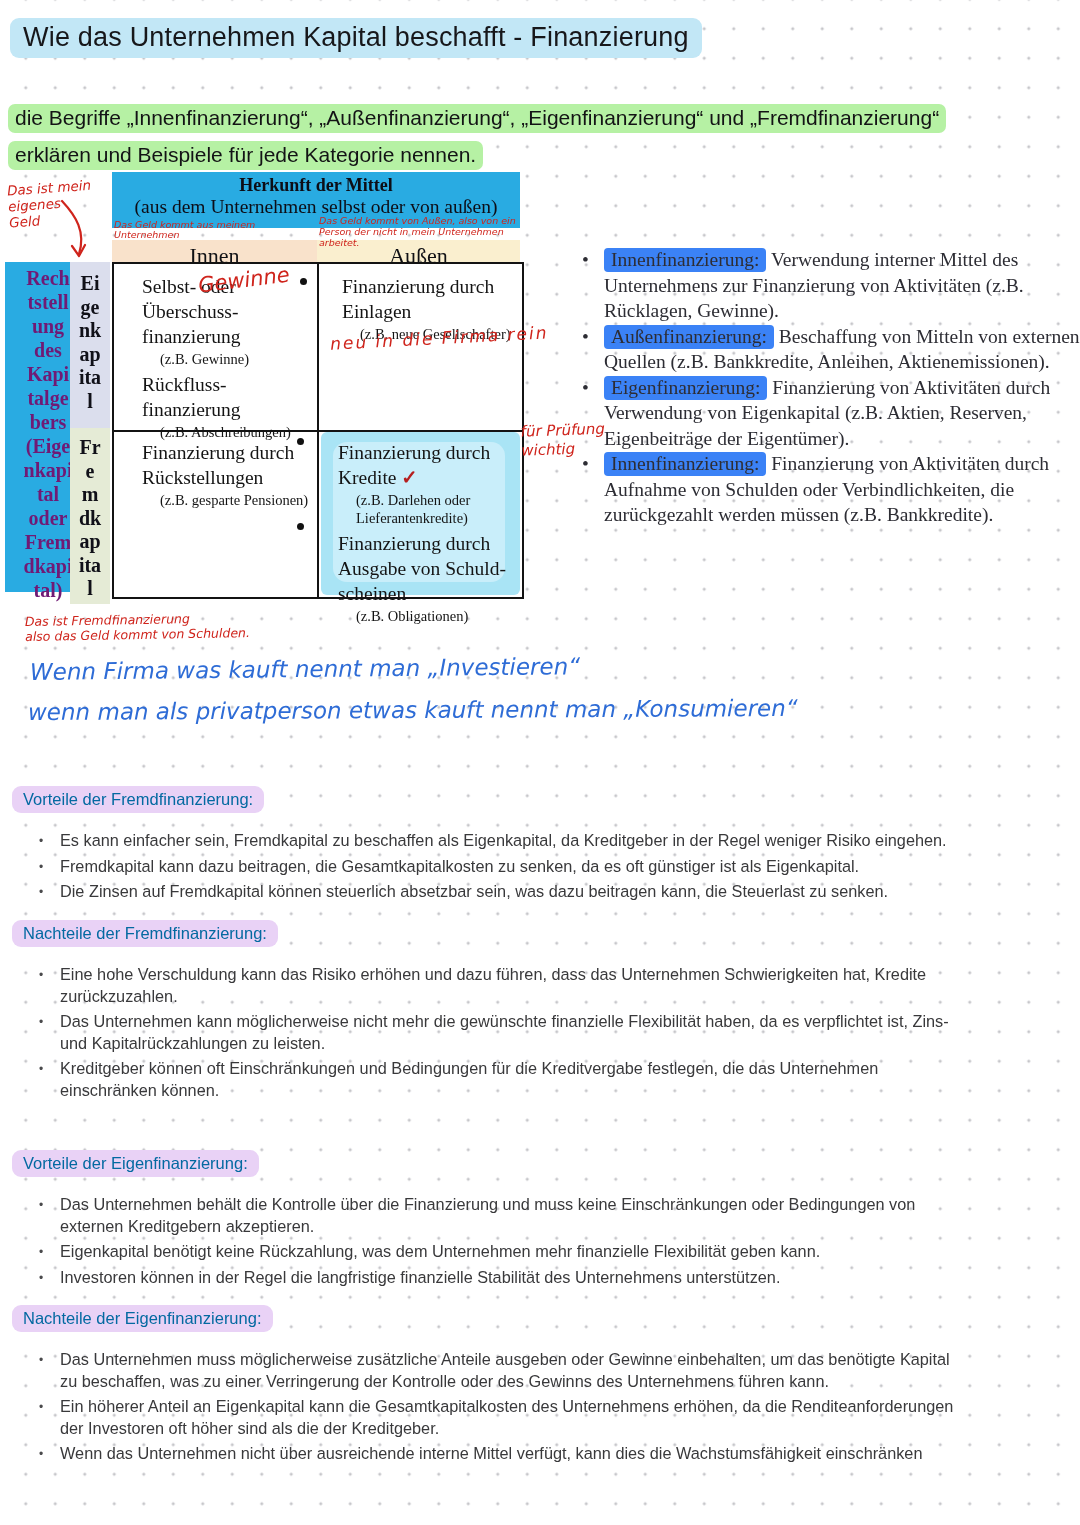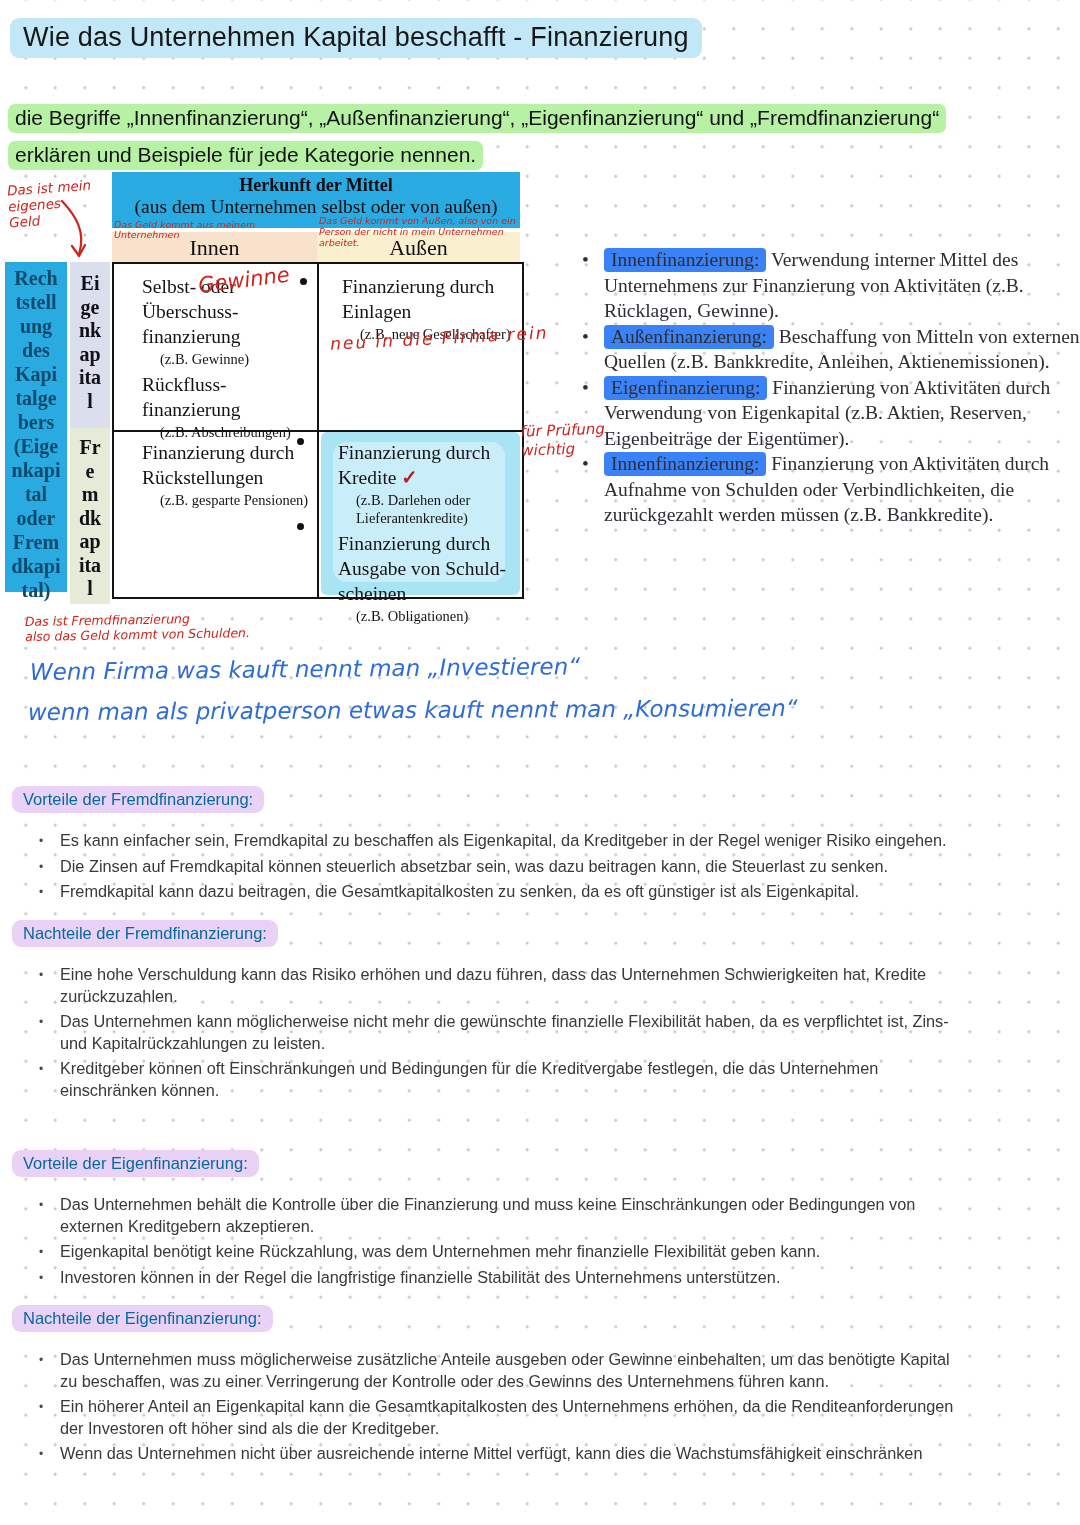--- a/index.html
+++ b/index.html
@@ -16,25 +16,25 @@
   
   .page-title { left:10px; top:22px; margin:0; font-size:27px; font-weight:400; color:#17171a; letter-spacing:.2px; }
   .hl-blue  { background:#c2e7f6; border-radius:9px; padding:4px 13px 6px; box-decoration-break:clone; -webkit-box-decoration-break:clone; }
   .objective { left:8px; top:99px; font-size:21px; color:#131315; line-height:37px; }
   .hl-green { background:#b6f1a4; border-radius:7px; padding:2px 7px 4px; box-decoration-break:clone; -webkit-box-decoration-break:clone; }
 
   
   .tbl-head { left:112px; top:172px; width:408px; height:56px; background:#29abe2; text-align:center; color:#0d0d16; font-family:"Liberation Serif",serif; }
   .tbl-head .t1 { font-size:18px; font-weight:700; padding-top:3px; }
   .tbl-head .t2 { font-size:19.5px; }
-  .col-head { top:232px; height:34px; font-family:"Liberation Serif",serif; font-size:22px; color:#101014; text-align:center; line-height:32px; }
+  .col-head { top:240px; height:34px; font-family:"Liberation Serif",serif; font-size:22px; color:#101014; text-align:center; line-height:32px; }
   .col-innen { left:112px; width:205px; background:#f9e2cb; }
   .col-aussen { left:317px; width:203px; background:#faefcf; }
   .rowhdr { left:5px; top:262px; width:62px; height:326px; background:#29abe2; text-align:center;
-            font-family:"Liberation Serif",serif; font-weight:700; font-size:20px; line-height:24px; color:#0c4a6e; padding-top:4px; overflow:visible; }
+            font-family:"Liberation Serif",serif; font-weight:700; font-size:20px; line-height:24px; color:#701a75; padding-top:4px; overflow:visible;padding-left:12px; }
   .rowhdr span { display:block; }
   .sidecol { left:70px; width:40px; text-align:center; font-family:"Liberation Serif",serif; font-weight:700; font-size:20px; line-height:23.5px; color:#101018; }
   .sidecol span { display:block; }
   .eigen { top:262px; height:166px; background:#dbdeed; padding-top:10px; }
   .fremd { top:428px; height:168px; background:#e5ebd6; padding-top:8px; }
   .tbody { left:112px; top:262px; width:408px; height:333px; border:2px solid #131313; background:#ffffff; }
   .vline { position:absolute; left:203px; top:0; width:2px; height:100%; background:#131313; }
   .hline { position:absolute; left:0; top:166px; width:100%; height:2px; background:#131313; }
   .cell { position:absolute; font-family:"Liberation Serif",serif; font-size:19.5px; line-height:25px; color:#141414; }
   .cell .ex { font-size:14.5px; line-height:18px; padding-left:18px; margin:1px 0 4px; }
@@ -190,22 +190,22 @@
   <span>also das Geld kommt von Schulden.</span>
 </div>
 
 <div class="ink ink-blue hand-blue1">Wenn Firma was kauft nennt man „Investieren“</div>
 <div class="ink ink-blue hand-blue2">wenn man als privatperson etwas kauft nennt man „Konsumieren“</div>
 
 <section class="sec" style="top:790px;">
   <h2><span class="hl-purple">Vorteile der Fremdfinanzierung:</span></h2>
   <ul>
     <li>Es kann einfacher sein, Fremdkapital zu beschaffen als Eigenkapital, da Kreditgeber in der Regel weniger Risiko eingehen.</li>
+    <li>Fremdkapital kann dazu beitragen, die Gesamtkapitalkosten zu senken, da es oft günstiger ist als Eigenkapital.</li>
     <li>Die Zinsen auf Fremdkapital können steuerlich absetzbar sein, was dazu beitragen kann, die Steuerlast zu senken.</li>
-    <li>Fremdkapital kann dazu beitragen, die Gesamtkapitalkosten zu senken, da es oft günstiger ist als Eigenkapital.</li>
   </ul>
 </section>
 
 <section class="sec" style="top:924px;">
   <h2><span class="hl-purple">Nachteile der Fremdfinanzierung:</span></h2>
   <ul>
     <li>Eine hohe Verschuldung kann das Risiko erhöhen und dazu führen, dass das Unternehmen Schwierigkeiten hat, Kredite zurückzuzahlen.</li>
     <li>Das Unternehmen kann möglicherweise nicht mehr die gewünschte finanzielle Flexibilität haben, da es verpflichtet ist, Zins- und Kapitalrückzahlungen zu leisten.</li>
     <li>Kreditgeber können oft Einschränkungen und Bedingungen für die Kreditvergabe festlegen, die das Unternehmen einschränken können.</li>
   </ul>

